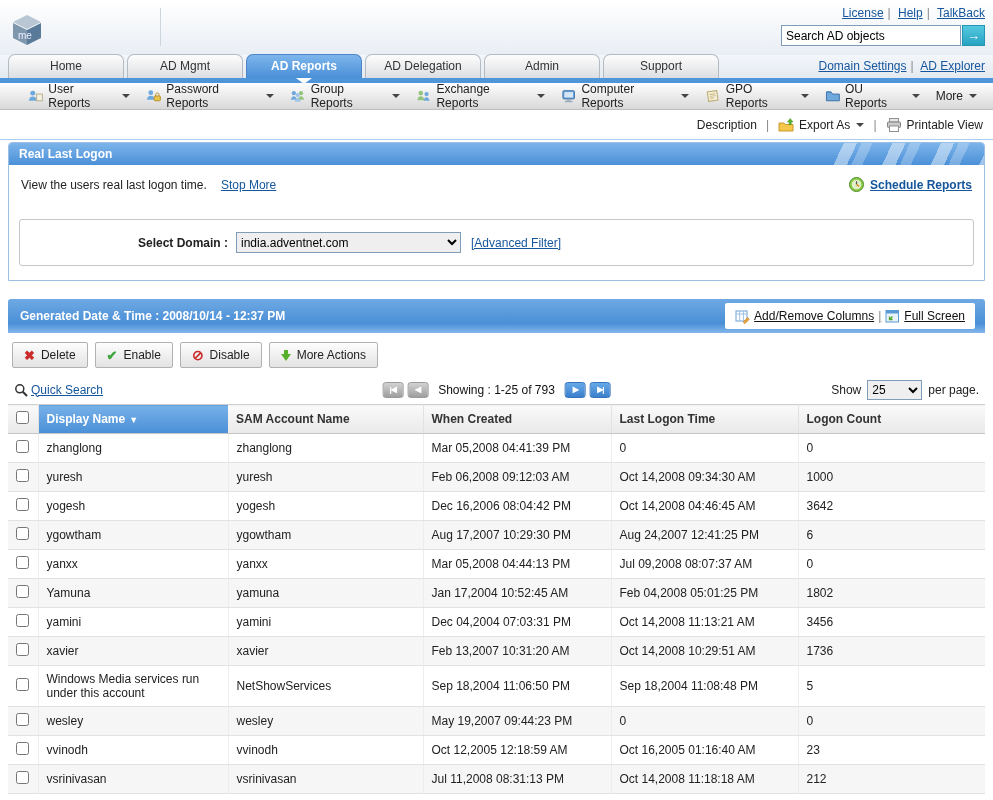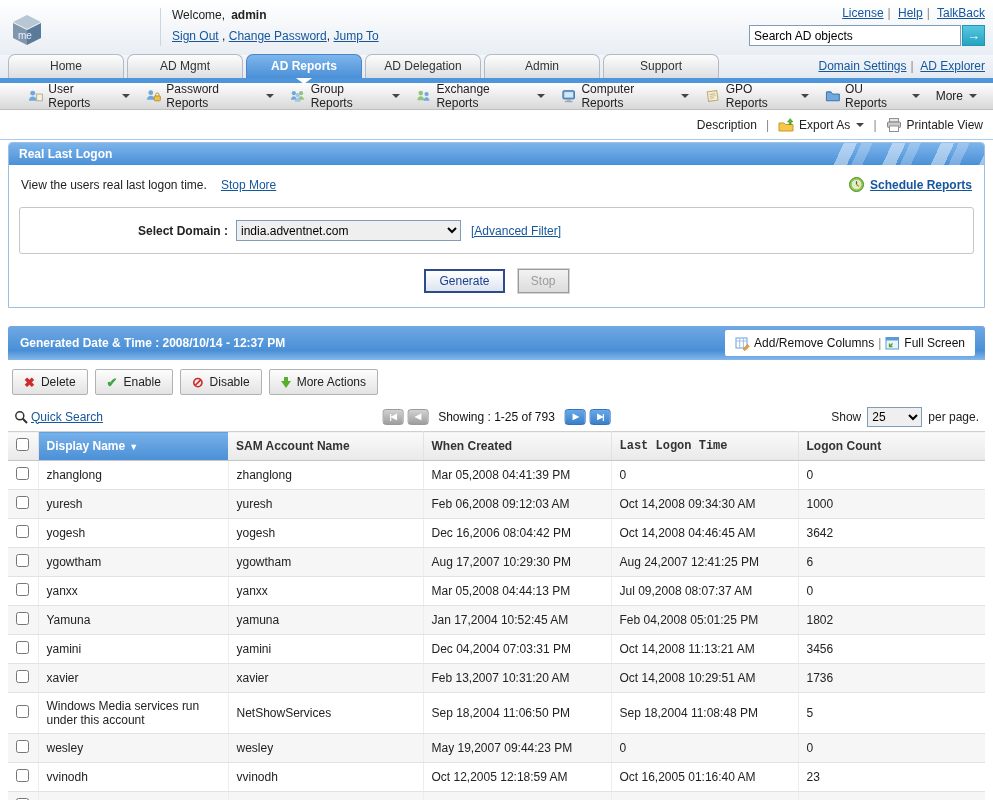--- a/index.html
+++ b/index.html
@@ -16,21 +16,21 @@
   .logo-main { font-size:20px; font-weight:bold; line-height:20px; }
   .logo-main .ad { color:#76b82a; }
   .logo-main .mgr { color:#6d7780; }
   .logo-plus { font-size:15px; font-style:italic; font-weight:bold; color:#8dc63f; margin-left:2px; position:relative; top:-6px;}
   .hdr-sep { position:absolute; left:160px; top:8px; height:38px; border-left:1px solid #cdd5dd; }
   .welcome { position:absolute; left:172px; top:8px; }
   .welcome .row1 { margin-bottom:7px; }
   .welcome b { margin-left:6px; }
   .toplinks { position:absolute; right:8px; top:6px; font-size:12px; }
   .searchbar { position:absolute; right:8px; top:25px; display:flex; }
-  .searchbar input { width:212px; height:21px; border:1px solid #7f9db9; font-size:12px; padding:2px 4px;
+  .searchbar input { width:180px; height:21px; border:1px solid #7f9db9; font-size:12px; padding:2px 4px;
      font-family:"Liberation Sans",sans-serif; }
   .searchbar button { width:23px; height:21px; border:1px solid #2496b4; margin-left:1px;
      background:linear-gradient(#55c8e0,#27a3c2); color:#fff; font-weight:bold; cursor:pointer; font-size:13px; line-height:1;}
 
   
   .tabstrip { height:23px; background:linear-gradient(#f3f6fa,#e4eaf1); display:flex; align-items:flex-end; padding-left:8px; position:relative; }
   .tab { padding:4px 0 5px; width:116px; text-align:center; margin-right:3px; background:linear-gradient(#fdfdfd,#dcdee1);
      border:1px solid #b3bac2; border-bottom:none; border-radius:7px 7px 0 0; color:#333; cursor:pointer; position:relative; }
   .tab.active { background:linear-gradient(#7db6ec,#4a8fd6); color:#fff; font-weight:bold; border-color:#4a86c8; }
   .tab.active::after { content:""; position:absolute; left:50%; margin-left:-8px; top:100%; z-index:3;
@@ -53,41 +53,41 @@
   .toolbar .titem svg { margin-right:5px; }
   .toolbar .pipe { margin:0 9px; }
 
   
   .panel { margin:2px 8px 0; border:1px solid #9cc0e4; border-radius:4px 4px 0 0; }
   .ptitle { height:22px; background:linear-gradient(#7cb4ea,#4b90d8); border-radius:3px 3px 0 0; position:relative;
      color:#fff; font-weight:bold; line-height:22px; padding-left:10px; overflow:hidden; }
   .ptitle .stripes { position:absolute; right:0; top:0; bottom:0; width:160px;
      background:repeating-linear-gradient(115deg, transparent 0 18px, rgba(255,255,255,.45) 18px 30px, transparent 30px 34px, rgba(255,255,255,.25) 34px 44px); }
   .pbody { background:#fff; padding:9px 10px 14px; }
-  .desc-row { display:flex; align-items:center; margin:2px 2px 14px; }
+  .desc-row { display:flex; align-items:center; margin:2px 2px 26px; }
   .desc-row .lm { margin-left:14px; }
   .sched { margin-left:auto; display:flex; align-items:center; }
   .sched a { font-weight:bold; }
   .sched svg { margin-right:5px; }
   .filterbox { border:1px solid #c6c6c6; border-radius:3px; padding:12px 10px; display:flex; align-items:center; }
   .filterbox .lbl { font-weight:bold; margin-left:108px; margin-right:8px; }
   .filterbox select { width:225px; height:21px; border:1px solid #7f9db9; font-size:12px; font-family:"Liberation Sans",sans-serif;}
   .filterbox .af { margin-left:10px; }
   .btnrow { text-align:center; margin-top:15px; }
   .btn-generate { border:2px solid #2c4a8c; background:linear-gradient(#ffffff,#dde4ef); color:#1a3e8f;
      padding:3px 13px; font-size:12px; cursor:pointer; font-family:"Liberation Sans",sans-serif; }
   .btn-stop { border:1px solid #9a9a9a; outline:1px solid #d5d5d5; background:linear-gradient(#f2f2f2,#dcdcdc); color:#9b9b9b;
      padding:4px 12px; font-size:12px; margin-left:10px; font-family:"Liberation Sans",sans-serif; }
 
   
   .results { margin:18px 8px 0; }
   .gbar { height:34px; background:linear-gradient(#6fa9e4 0%, #4a8fd6 72%, #85b8ec 100%); border-radius:3px 3px 0 0;
      position:relative; color:#fff; font-weight:bold; line-height:34px; padding-left:12px; }
   .gbar-box { position:absolute; right:10px; top:4px; height:26px; background:#fff; border-radius:2px;
-     display:flex; align-items:center; padding:0 10px; color:#111; font-weight:normal; line-height:normal; font-size:12px; }
+     display:flex; align-items:center; padding:0 10px; color:#111; font-weight:normal; line-height:normal; font-size:12px;text-decoration:underline; }
   .gbar-box .titem { display:flex; align-items:center; cursor:pointer; }
   .gbar-box svg { margin-right:4px; }
   .actrow { padding:9px 4px 8px; display:flex; }
   .abtn { display:flex; align-items:center; border:1px solid #b2b2b2; border-radius:2px; margin-right:7px;
      background:linear-gradient(#fdfdfd,#e3e3e3); padding:4px 11px; cursor:pointer; font-size:12px; }
   .abtn .gi { margin-right:6px; display:inline-flex; align-items:center; }
   .x-red { color:#cc2b2b; font-weight:bold; font-size:13px; }
   .chk-green { color:#3fa53f; font-weight:bold; font-size:13px; }
   .no-red { color:#cc2b2b; font-weight:bold; font-size:14px; }
   .dn-arrow { width:0; height:0; border-left:5px solid transparent; border-right:5px solid transparent; border-top:7px solid #56b02a; display:inline-block; }
@@ -111,45 +111,36 @@
      font-weight:bold; color:#333; text-align:left; padding:6px 8px; font-size:12px; border-right:1px solid #e2e2e2; }
   .grid th.sorted { background:linear-gradient(#77b1e9,#4a8fd6); color:#fff; border-right:none; }
   .grid th .sort-glyph { font-size:9px; margin-left:4px; }
   .grid td { padding:6px 8px; border-bottom:1px solid #e2e2e2; border-right:1px solid #ededed; color:#222; vertical-align:middle; }
   .grid td:last-child, .grid th:last-child { border-right:none; }
   .grid tbody tr:nth-child(even) { background:#f6f6f6; }
   .grid .c-chk { width:30px; text-align:center; }
   .grid .c-dn { width:190px; }
   .grid .c-sam { width:195px; }
   .grid .c-wc { width:188px; }
-  .grid .c-ll { width:187px;font-family:Liberation Mono, monospace; }
+  .grid .c-ll { width:187px; }
   input[type=checkbox] { width:13px; height:13px; }
 </style>
 </head>
 <body>
 
 <div class="hdr">
   <div class="logo">
     <svg class="logo-cube" width="34" height="34" viewBox="0 0 34 34">
       <polygon points="17,2 31,9 17,16 3,9" fill="#b9c6d4"></polygon>
       <polygon points="3,10 17,17 17,32 3,25" fill="#7e97ad"></polygon>
       <polygon points="31,10 17,17 17,32 31,25" fill="#5a7a9a"></polygon>
       <text x="8" y="26" font-size="10" fill="#eef" font-family="Liberation Sans, sans-serif">me</text>
     </svg>
   </div>
   <div class="hdr-sep"></div>
-  <div class="welcome">
-    <div class="row1"><span>Welcome,</span><b>admin</b></div>
-    <div class="row2">
-      <a>Sign Out</a>
-      <span>,</span>
-      <a>Change Password</a><span>,</span>
-      <a>Jump To</a>
-    </div>
-  </div>
   <div class="toplinks">
     <a>License</a><span class="pipe">|</span>
     <a>Help</a><span class="pipe">|</span>
     <a>TalkBack</a>
   </div>
   <div class="searchbar">
     <input type="text" value="Search AD objects" style="">
     <button>→</button>
   </div>
 </div>
@@ -282,24 +273,20 @@
           </svg>
         <a>Schedule Reports</a>
       </span>
     </div>
     <div class="filterbox">
       <span class="lbl">Select Domain :</span>
       <select>
         <option>india.adventnet.com</option>
       </select>
       <a class="af">[Advanced Filter]</a>
-    </div>
-    <div class="btnrow">
-      <button class="btn-generate">Generate</button>
-      <button class="btn-stop" disabled="">Stop</button>
     </div>
   </div>
 </div>
 
 <div class="results">
   <div class="gbar">
     <span>Generated Date &amp; Time : 2008/10/14 - 12:37 PM</span>
     <span class="gbar-box">
       <span class="titem">
         <svg width="15" height="15" viewBox="0 0 15 15">

